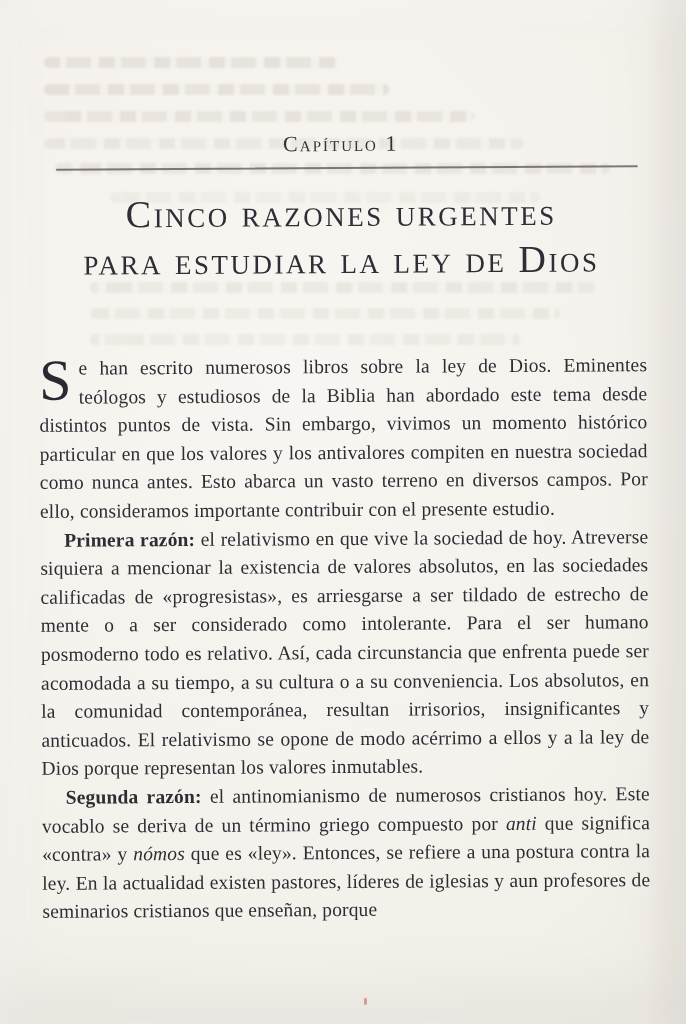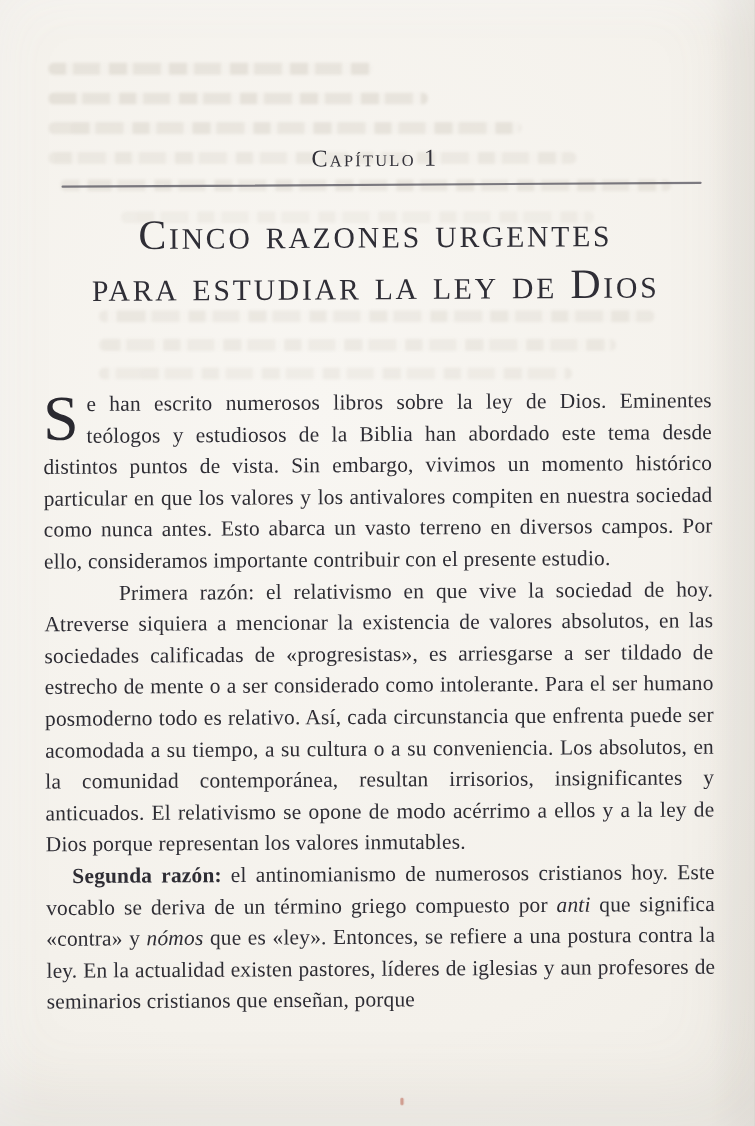--- a/index.html
+++ b/index.html
@@ -56,21 +56,21 @@
     hyphens:auto; -webkit-hyphens:auto;
   }
   .body-text p{margin:0;}
   .body-text p.indent{text-indent:24px;}
   .dropcap{
     float:left;
     font-size:58px; line-height:46px;
     margin:3px 7px 0 0;
     color:#2a2930;
   }
-  .lead{font-weight:normal;margin-left:44px;}
+  .lead{font-weight:bold;}
   .red-mark{
     position:absolute; top:998px; left:361px; width:3px; height:7px;
     background:#b5543f; opacity:.5; border-radius:2px; filter:blur(0.4px);
   }
 </style>
 </head>
 <body>
 
 <div class="page">
 

